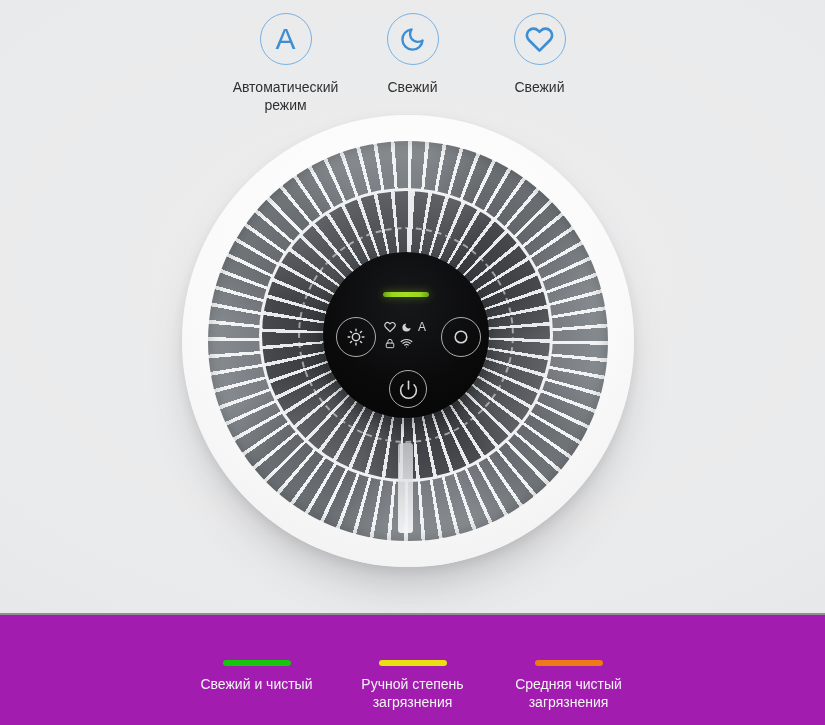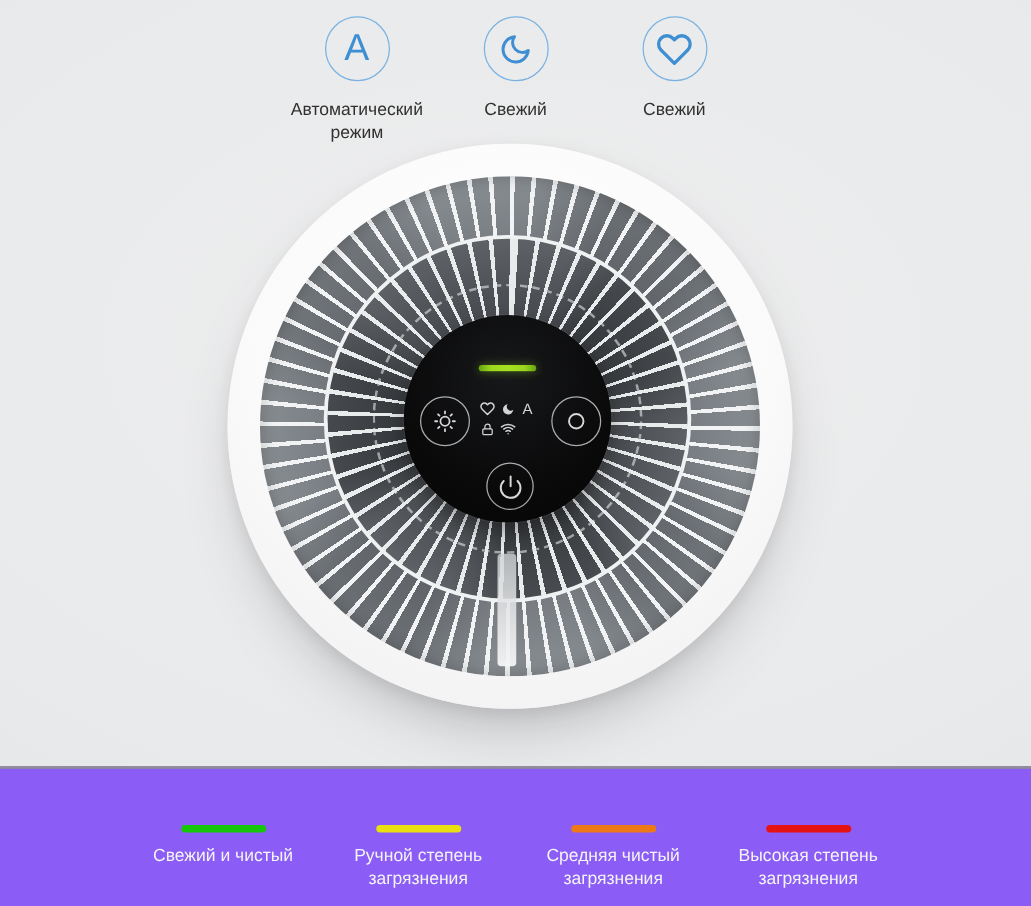--- a/index.html
+++ b/index.html
@@ -82,21 +82,21 @@
     display:flex; align-items:center; justify-content:center; cursor:pointer;
   }
   .pbtn.brightness { left:13px; top:65px; width:40px; height:40px; }
   .pbtn.fanspeed   { left:118px; top:65px; width:40px; height:40px; }
   .pbtn.power      { left:66px; top:118px; width:38px; height:38px; }
   svg { display:block; }
 
   
   .legend-bar {
     position:absolute; left:0; top:613px; width:825px; height:112px;
-    background:#8b5cf6; border-top:2px solid #8f8f8f;
+    background:#a21caf; border-top:2px solid #8f8f8f;
   }
   .legend-row { display:flex; justify-content:center; padding-top:45px; }
   .legend-item { width:156px; display:flex; flex-direction:column; align-items:center; }
   .legend-line { width:68px; height:6px; border-radius:3px; }
   .legend-label {
     margin-top:9px; font-size:14px; line-height:18px; color:#f4f4f4;
     text-align:center; max-width:142px;
   }
 </style>
 </head>
@@ -187,18 +187,14 @@
       <div class="legend-label">Свежий и чистый</div>
     </div>
     <div class="legend-item">
       <div class="legend-line" style="background: rgb(234, 223, 16);"></div>
       <div class="legend-label">Ручной степень загрязнения</div>
     </div>
     <div class="legend-item">
       <div class="legend-line" style="background: rgb(238, 122, 23);"></div>
       <div class="legend-label">Средняя чистый загрязнения</div>
     </div>
-    <div class="legend-item">
-      <div class="legend-line" style="background: rgb(230, 19, 19);"></div>
-      <div class="legend-label">Высокая степень загрязнения</div>
-    </div>
   </div>
 </div>
 
 </body></html>

